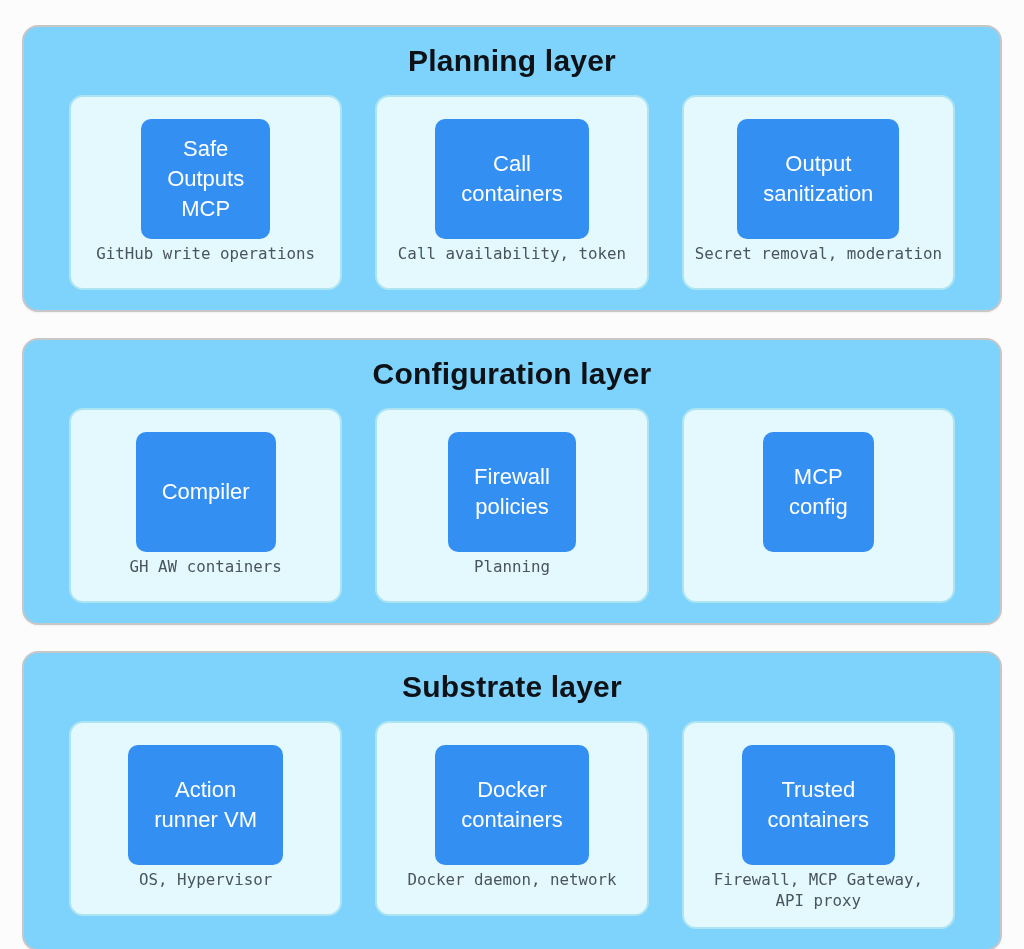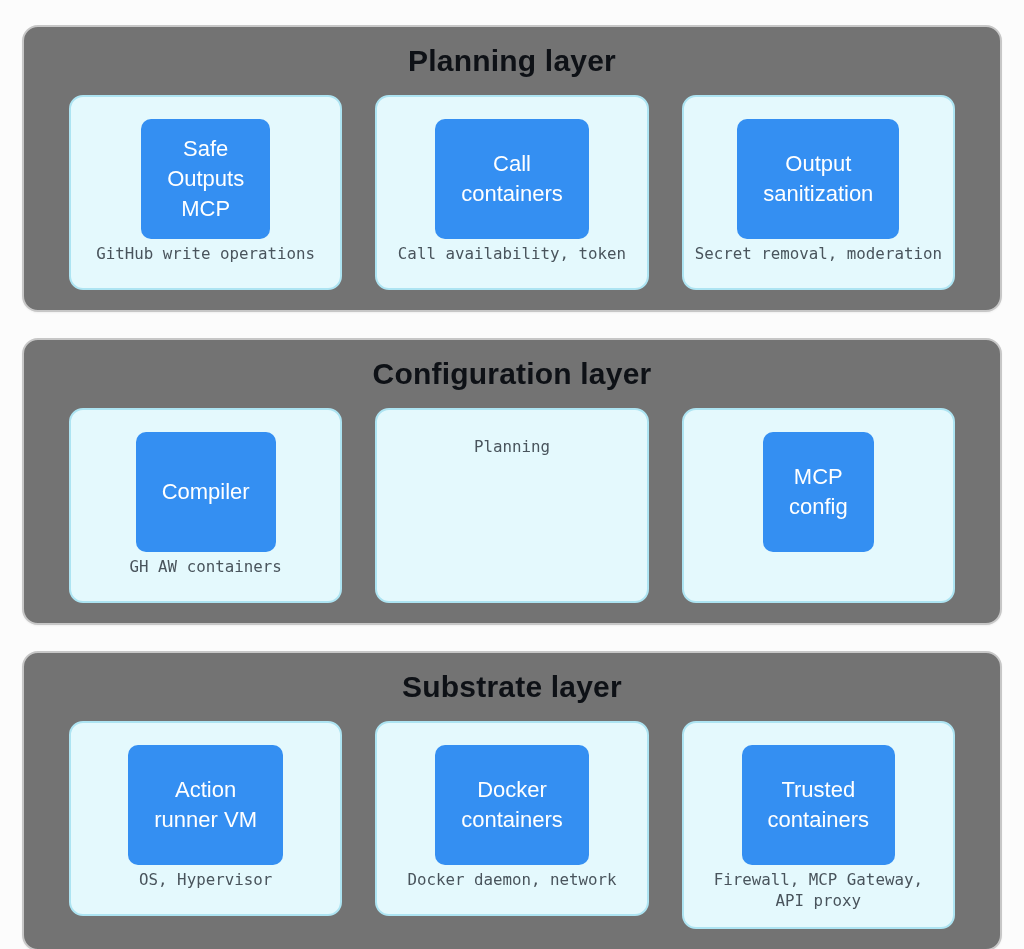--- a/index.html
+++ b/index.html
@@ -7,21 +7,21 @@
     padding: 0;
     width: 1024px;
     height: 949px;
     background: #fcfcfc;
     overflow: hidden;
     font-family: "Liberation Sans", sans-serif;
   }
   .stage { padding-top: 25px; }
   .layer {
     margin: 0 22px 26px 22px;
-    background: #737373;
+    background: #7dd3fc;
     border: 2px solid #c7c7c7;
     border-radius: 16px;
     padding: 14px 45px 20px 45px;
     box-shadow: 0 1px 2px rgba(0,0,0,0.05);
     box-sizing: border-box;
   }
   .layer-title {
     margin: 0 0 14px 0;
     text-align: center;
     font-size: 30px;
@@ -113,20 +113,24 @@
   <section class="layer">
     <h2 class="layer-title">Configuration layer</h2>
     <div class="cards">
       <div class="card">
         <div class="box">
           <span class="box-label">Compiler</span>
         </div>
         <div class="caption">GH AW containers</div>
       </div>
       <div class="card">
+        <div class="box">
+          <span class="box-label">Firewall
+policies</span>
+        </div>
         <div class="caption">Planning</div>
       </div>
       <div class="card">
         <div class="box">
           <span class="box-label">MCP
 config</span>
         </div>
       </div>
     </div>
   </section>

